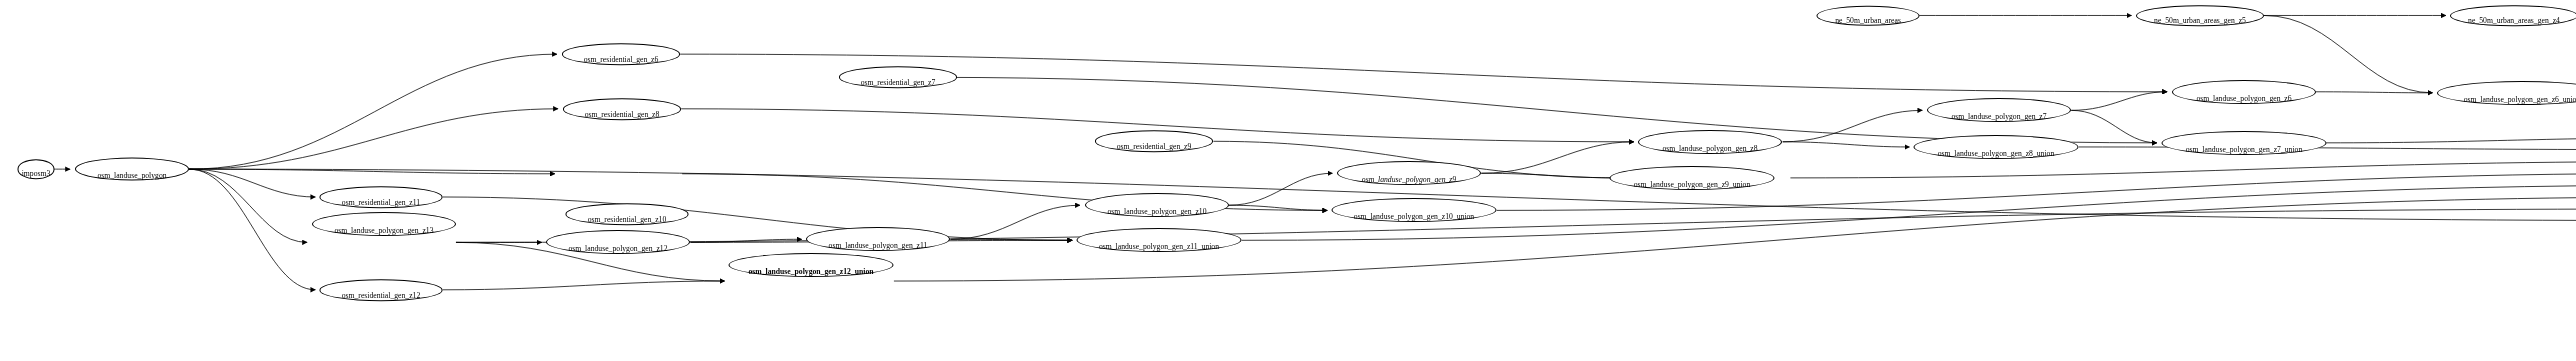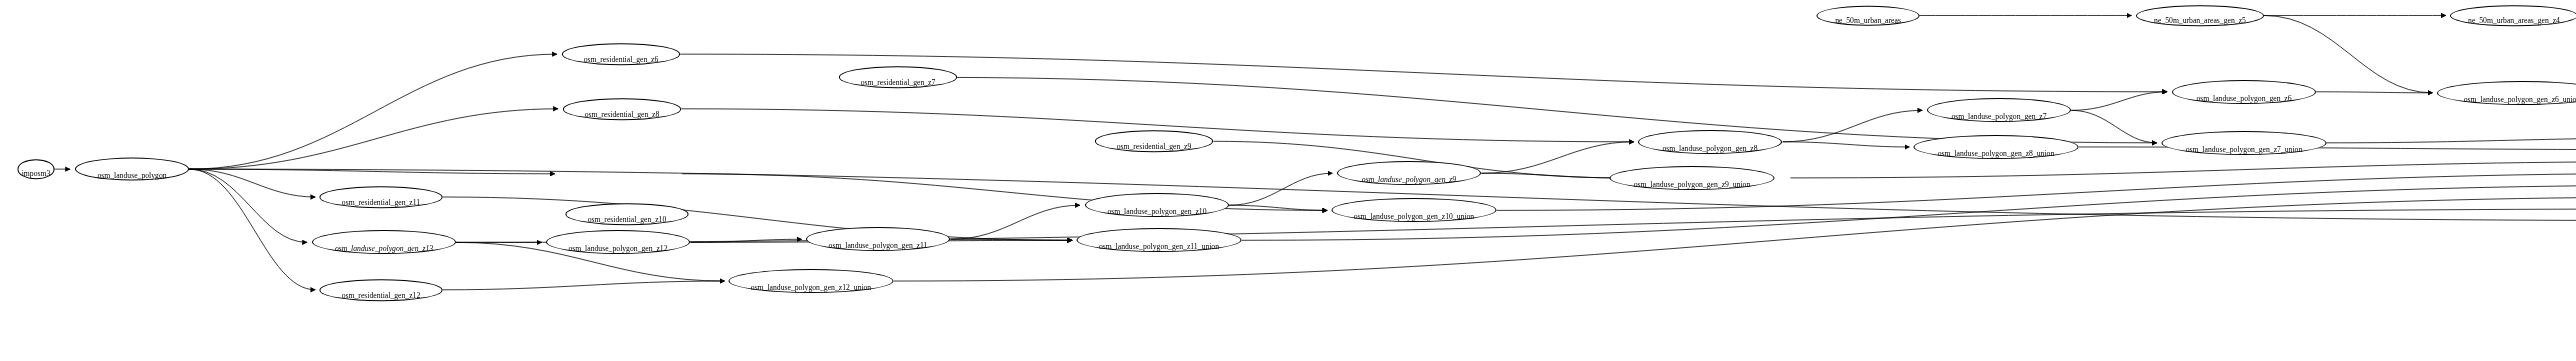--- a/index.html
+++ b/index.html
@@ -105,30 +105,30 @@
       </div>
       <div class="node" style="left: 627px; top: 174px; width: 123px; height: 21.6px; margin-top: 40px;">
         <span>osm_residential_gen_z10</span>
       </div>
       <div class="node" style="left: 381px; top: 197px; width: 123px; height: 21.6px;">
         <span>osm_residential_gen_z11</span>
       </div>
       <div class="node" style="left: 381px; top: 290px; width: 123px; height: 21.6px;">
         <span>osm_residential_gen_z12</span>
       </div>
-      <div class="node" style="left: 384px; top: 242px; width: 144px; height: 24px; font-style: italic;">
+      <div class="node" style="left: 384px; top: 224px; width: 144px; height: 24px;">
         <span>osm_landuse_polygon_gen_z13</span>
       </div>
       <div class="node" style="left: 618px; top: 242px; width: 144px; height: 24px;">
         <span>osm_landuse_polygon_gen_z12</span>
       </div>
       <div class="node" style="left: 878px; top: 239px; width: 144px; height: 24px;">
         <span>osm_landuse_polygon_gen_z11</span>
       </div>
-      <div class="node" style="left: 811px; top: 281px; width: 165px; height: 24px;">
+      <div class="node" style="left: 811px; top: 265px; width: 165px; height: 24px; font-weight: bold;">
         <span>osm_landuse_polygon_gen_z12_union</span>
       </div>
       <div class="node" style="left: 1159px; top: 240px; width: 165px; height: 24px;">
         <span>osm_landuse_polygon_gen_z11_union</span>
       </div>
       <div class="node" style="left: 1157px; top: 205px; width: 144px; height: 24px;">
         <span>osm_landuse_polygon_gen_z10</span>
       </div>
       <div class="node" style="left: 1414px; top: 210px; width: 165px; height: 24px;">
         <span>osm_landuse_polygon_gen_z10_union</span>

